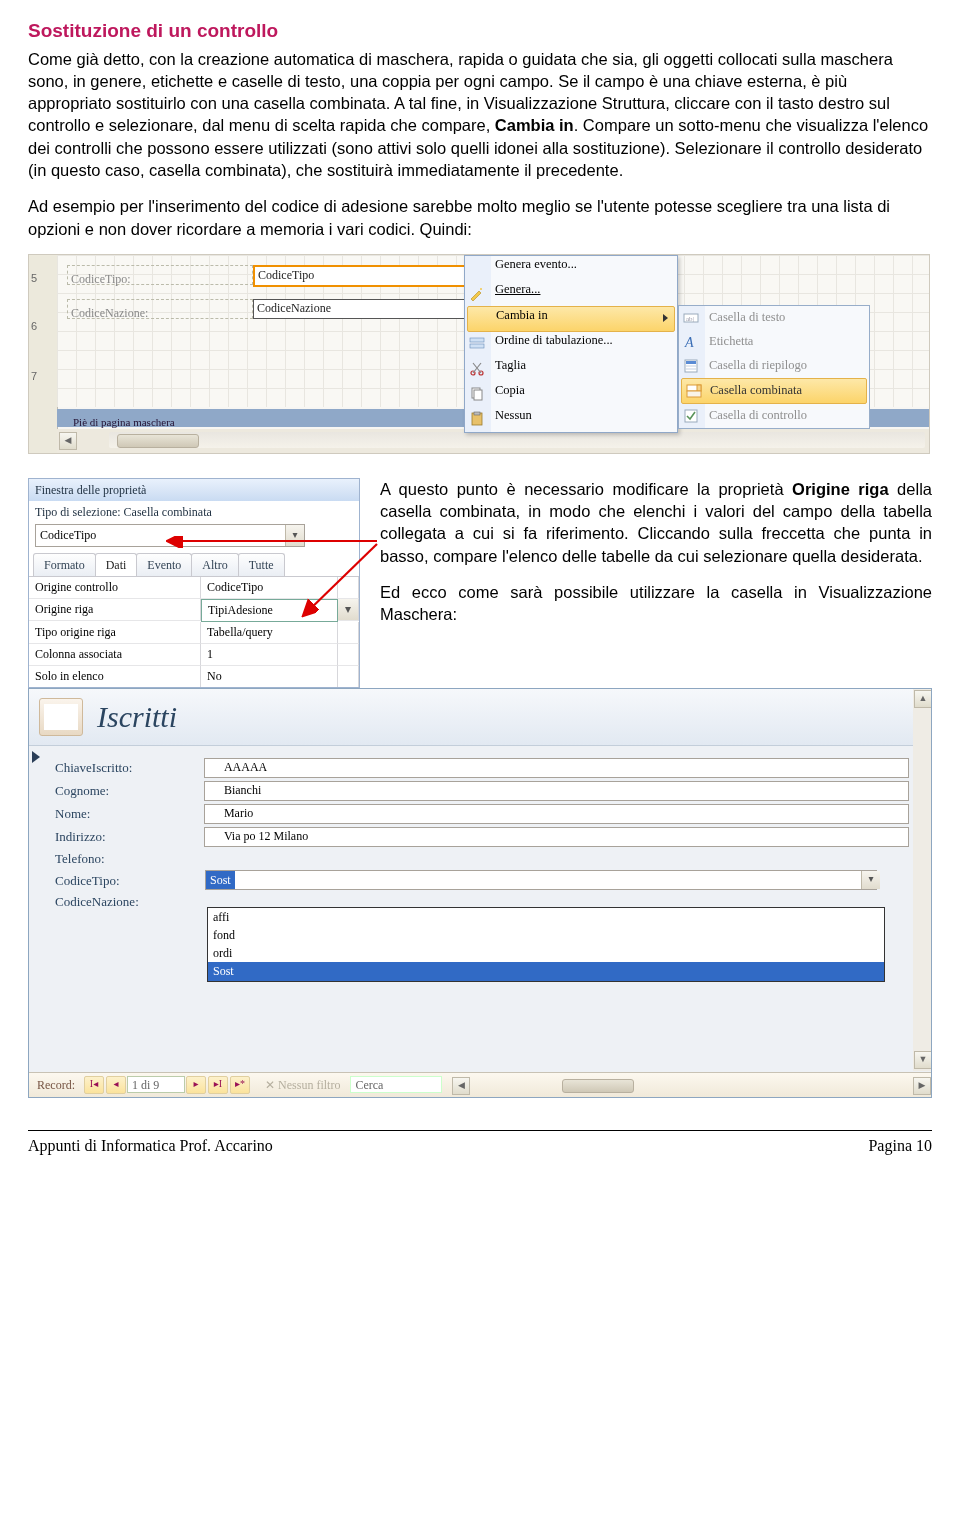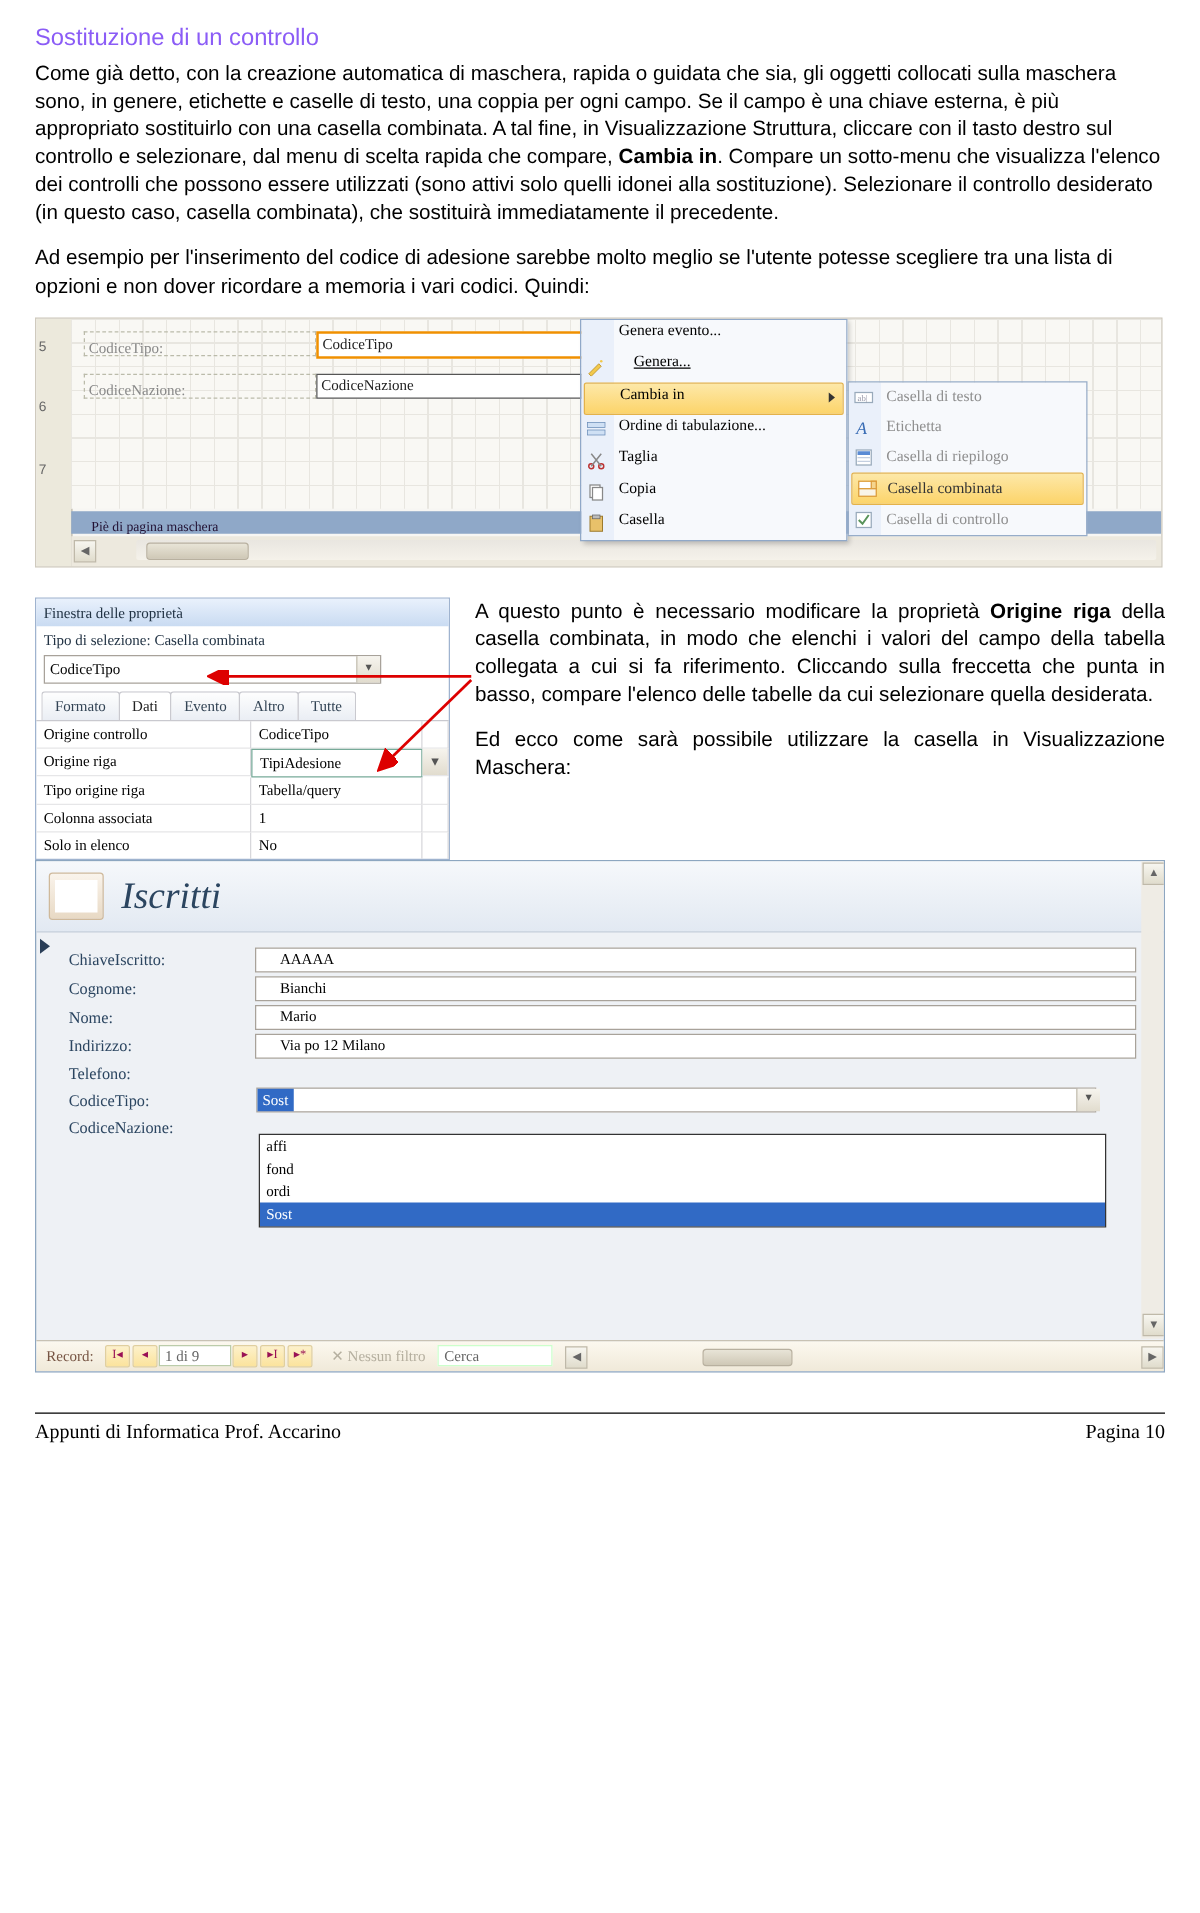--- a/index.html
+++ b/index.html
@@ -1,17 +1,17 @@
 <!DOCTYPE html>
 <html><head>
 <meta charset="utf-8">
 <style>
   body { width:960px; margin:0; font-family:Verdana,Arial,sans-serif; font-size:16.5px; color:#000; line-height:1.35; background:#fff; }
   .page { padding:18px 28px 8px 28px; }
-  .heading { color:#8b5cf6; font-weight:normal; font-size:19px; }
+  .heading { color:#be185d; font-weight:bold; font-size:19px; }
   .para { margin:4px 0 14px 0; text-align:left; }
   .just { text-align:justify; }
   .bold { font-weight:bold; }
 
   
   .ss1 { width:902px; border:none; margin-bottom:24px; position:relative; }
   .designarea { height:198px; background:#f7f6f3; border:1px solid #cfcabe; position:relative; overflow:hidden; }
   .ruler { position:absolute; left:0; top:0; width:28px; height:100%; background:#ece9dc; border-right:1px solid #c0bbb0; }
   .rnum { position:absolute; left:2px; font-size:11px; color:#666; font-family:Arial; }
   .grid { position:absolute; left:28px; top:0; right:0; height:152px; background:
@@ -80,21 +80,21 @@
   .srch { border:1px solid #cfc; background:#fff; width:86px; height:15px; margin-left:10px; padding-left:4px; }
   .hsb { margin-left:10px; flex:1; height:16px; position:relative; }
   .hsb .thumb { position:absolute; left:110px; width:70px; height:12px; top:2px; background:linear-gradient(#e8e4d7,#cfc8b6); border:1px solid #b8b09f; border-radius:3px; }
   .hsb .a { position:absolute; top:0; width:16px; height:16px; background:linear-gradient(#f7f6f0,#e0dccc); border:1px solid #bfb9a9; text-align:center; font-size:9px; line-height:14px; color:#666; }
   .vsb { position:absolute; right:0; top:0; width:18px; height:382px; background:#efece5; }
   .vsb .a { width:16px; height:16px; margin:1px; background:linear-gradient(#f7f6f0,#e0dccc); border:1px solid #bfb9a9; text-align:center; font-size:9px; line-height:14px; color:#666;}
 
   .rightpara { margin-left:352px; }
   .divider { border-top:1.5px solid #000; margin:32px 0 4px 0; }
   .footer { display:flex; justify-content:space-between; font-family:Georgia,"Times New Roman",serif; font-size:16px; }
-  .u { text-decoration:underline;margin-left:12px; }
+  .u { text-decoration:underline; }
 </style>
 </head>
 <body>
 
 <div class="page">
 
   <div class="heading">Sostituzione di un controllo</div>
 
   <p class="para">
     <span>Come già detto, con la creazione automatica di maschera, rapida o guidata che sia, gli oggetti collocati sulla maschera sono, in genere, etichette e caselle di testo, una coppia per ogni campo. Se il campo è una chiave esterna, è più appropriato sostituirlo con una casella combinata. A tal fine, in Visualizzazione Struttura, cliccare con il tasto destro sul controllo e selezionare, dal menu di scelta rapida che compare, </span><span class="bold">Cambia in</span><span>. Compare un sotto-menu che visualizza l'elenco dei controlli che possono essere utilizzati (sono attivi solo quelli idonei alla sostituzione). Selezionare il controllo desiderato (in questo caso, casella combinata), che sostituirà immediatamente il precedente.</span>
@@ -158,21 +158,21 @@
                 <rect x="3" y="2" width="8" height="10" fill="#fff" stroke="#888" stroke-width="1"></rect>
                 <rect x="5" y="4" width="8" height="10" fill="#fff" stroke="#888" stroke-width="1"></rect>
               </svg></span>
           <span>Copia</span>
           </div>
         <div class="row">
           <span class="mini-icon"><svg viewBox="0 0 16 16">
                 <rect x="3" y="2" width="10" height="12" fill="#e8c16a" stroke="#9c7a2c" stroke-width="0.8"></rect>
                 <rect x="5" y="1" width="6" height="3" fill="#bbb" stroke="#666" stroke-width="0.6"></rect>
               </svg></span>
-          <span>Casella</span>
+          <span>Nessun</span>
           </div>
       </div>
 
       <div class="submenu" style="left:649px;top:50px">
         <div class="row">
           <span class="mini-icon"><svg viewBox="0 0 16 16">
                 <rect x="1" y="4" width="14" height="8" fill="#fff" stroke="#9ab" stroke-width="1"></rect>
                 <text x="3" y="11" font-size="7" fill="#99a">ab|</text>
               </svg></span>
           <span>Casella di testo</span>

